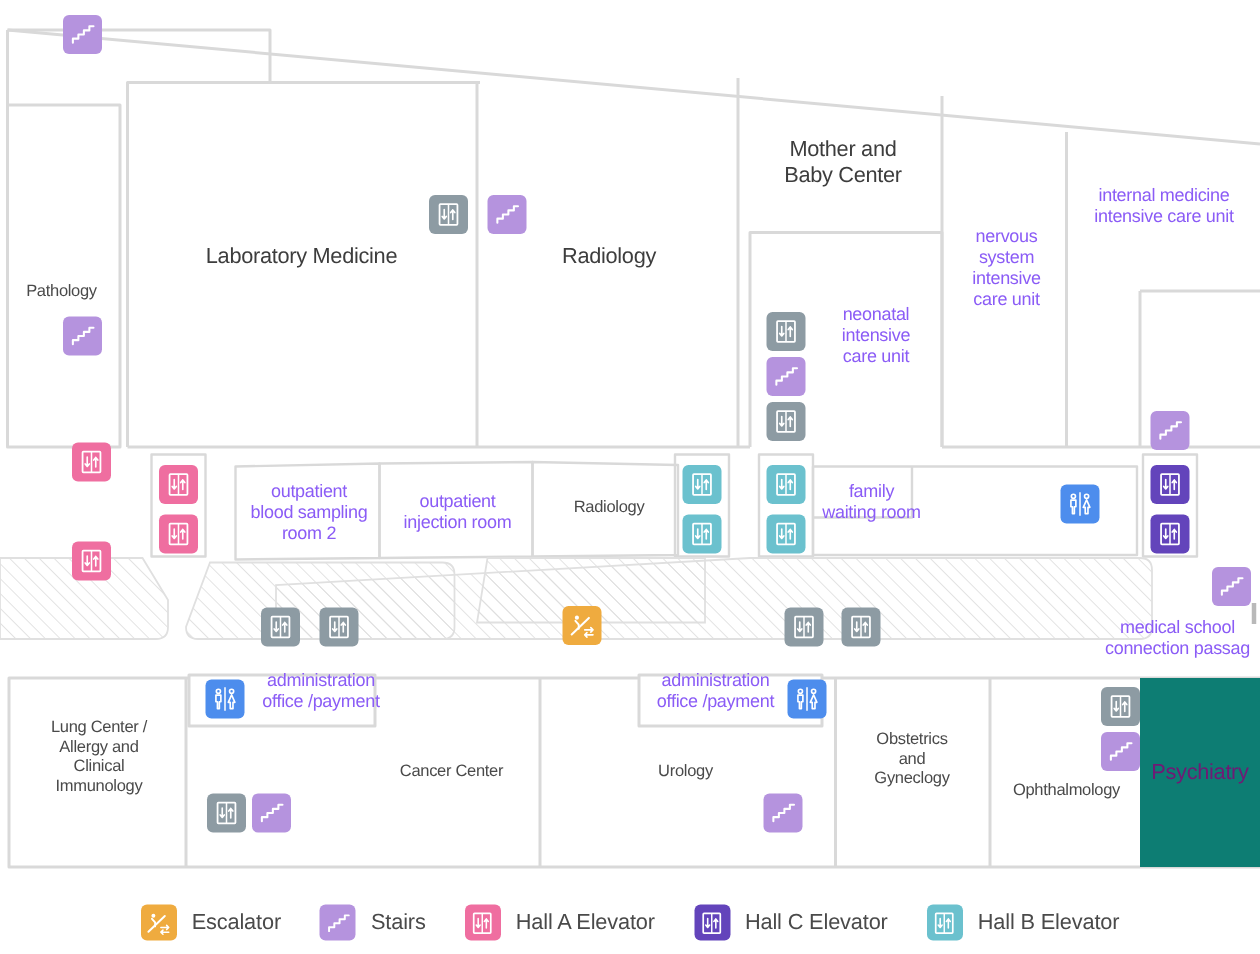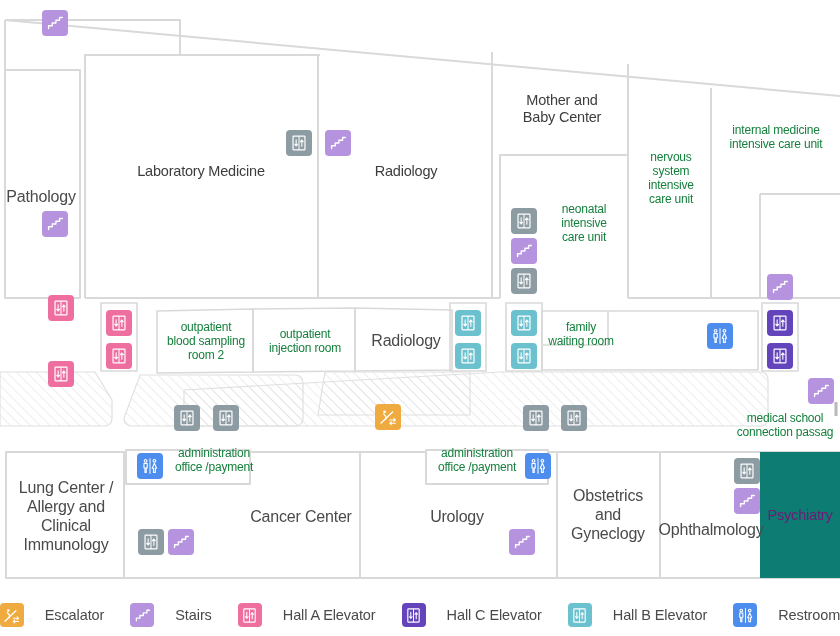--- a/index.html
+++ b/index.html
@@ -35,22 +35,22 @@
   .room-label {
     position: absolute;
     color: #4a4a4a;
     text-align: center;
     line-height: 1.18;
     white-space: pre-line;
     pointer-events: none;
     letter-spacing: -0.2px;
   }
   .rl-major   { font-size: 14.5px; color: #3d3d3d; }
-  .rl-medium  { font-size: 16px;   color: #4a4a4a; }
-  .rl-small   { font-size: 12px;   color: #15803d; }
+  .rl-medium  { font-size: 11px;   color: #4a4a4a; }
+  .rl-small   { font-size: 12px;   color: #8b5cf6; }
   .rl-white   { color: #701a75; font-size: 14.5px; }
 
   
   .map-icon {
     position: absolute;
     border-radius: 4px;
     display: flex;
     align-items: center;
     justify-content: center;
     box-sizing: border-box;
@@ -65,21 +65,21 @@
     width: 840px;
     height: 42px;
     display: flex;
     align-items: center;
     justify-content: center;
     gap: 0px;
   }
   .legend-item {
     display: flex;
     align-items: center;
-    gap: 21px;
+    gap: 10px;
     margin-right: 26px;
   }
   .legend-item:last-child { margin-right: 0; }
   .legend-swatch {
     width: 24px;
     height: 24px;
     border-radius: 4px;
     display: flex;
     align-items: center;
     justify-content: center;
@@ -502,26 +502,14 @@
         <div class="legend-swatch" style="background: rgb(107, 193, 206);">
           <svg width="21" height="21" viewBox="0 0 24 24">
             <rect x="5.5" y="4.5" width="13" height="15" rx="0.6" fill="none" stroke="#fff" stroke-width="1.3"></rect>
             <line x1="12" y1="4.5" x2="12" y2="19.5" stroke="#fff" stroke-width="1.1"></line>
             <path d="M8.9 8.4 L8.9 15.2 M8.9 15.2 L7.4 13.4 M8.9 15.2 L10.4 13.4" fill="none" stroke="#fff" stroke-width="1.2" stroke-linecap="round" stroke-linejoin="round"></path>
             <path d="M15.1 15.6 L15.1 8.8 M15.1 8.8 L13.6 10.6 M15.1 8.8 L16.6 10.6" fill="none" stroke="#fff" stroke-width="1.2" stroke-linecap="round" stroke-linejoin="round"></path>
           </svg>
         </div>
         <div class="legend-label">Hall B Elevator</div>
       </div>
-      <div class="legend-item">
-        <div class="legend-swatch" style="background: rgb(77, 141, 237);">
-          <svg width="21" height="21" viewBox="0 0 24 24">
-            <line x1="12" y1="3.5" x2="12" y2="20.5" stroke="#fff" stroke-width="1.1"></line>
-            <circle cx="7.2" cy="6.4" r="1.5" fill="none" stroke="#fff" stroke-width="1.2"></circle>
-            <path d="M5.4 9.2 L9 9.2 L9 14 L7.9 14 L7.9 19 L6.5 19 L6.5 14 L5.4 14 Z" fill="none" stroke="#fff" stroke-width="1.2" stroke-linejoin="round"></path>
-            <circle cx="16.8" cy="6.4" r="1.5" fill="none" stroke="#fff" stroke-width="1.2"></circle>
-            <path d="M16.8 9 L14.4 14.4 L15.8 14.4 L15.8 19 L17.8 19 L17.8 14.4 L19.2 14.4 Z" fill="none" stroke="#fff" stroke-width="1.2" stroke-linejoin="round"></path>
-          </svg>
-        </div>
-        <div class="legend-label">Restroom</div>
-      </div>
     </div>
 </div>
 
 </body></html>

